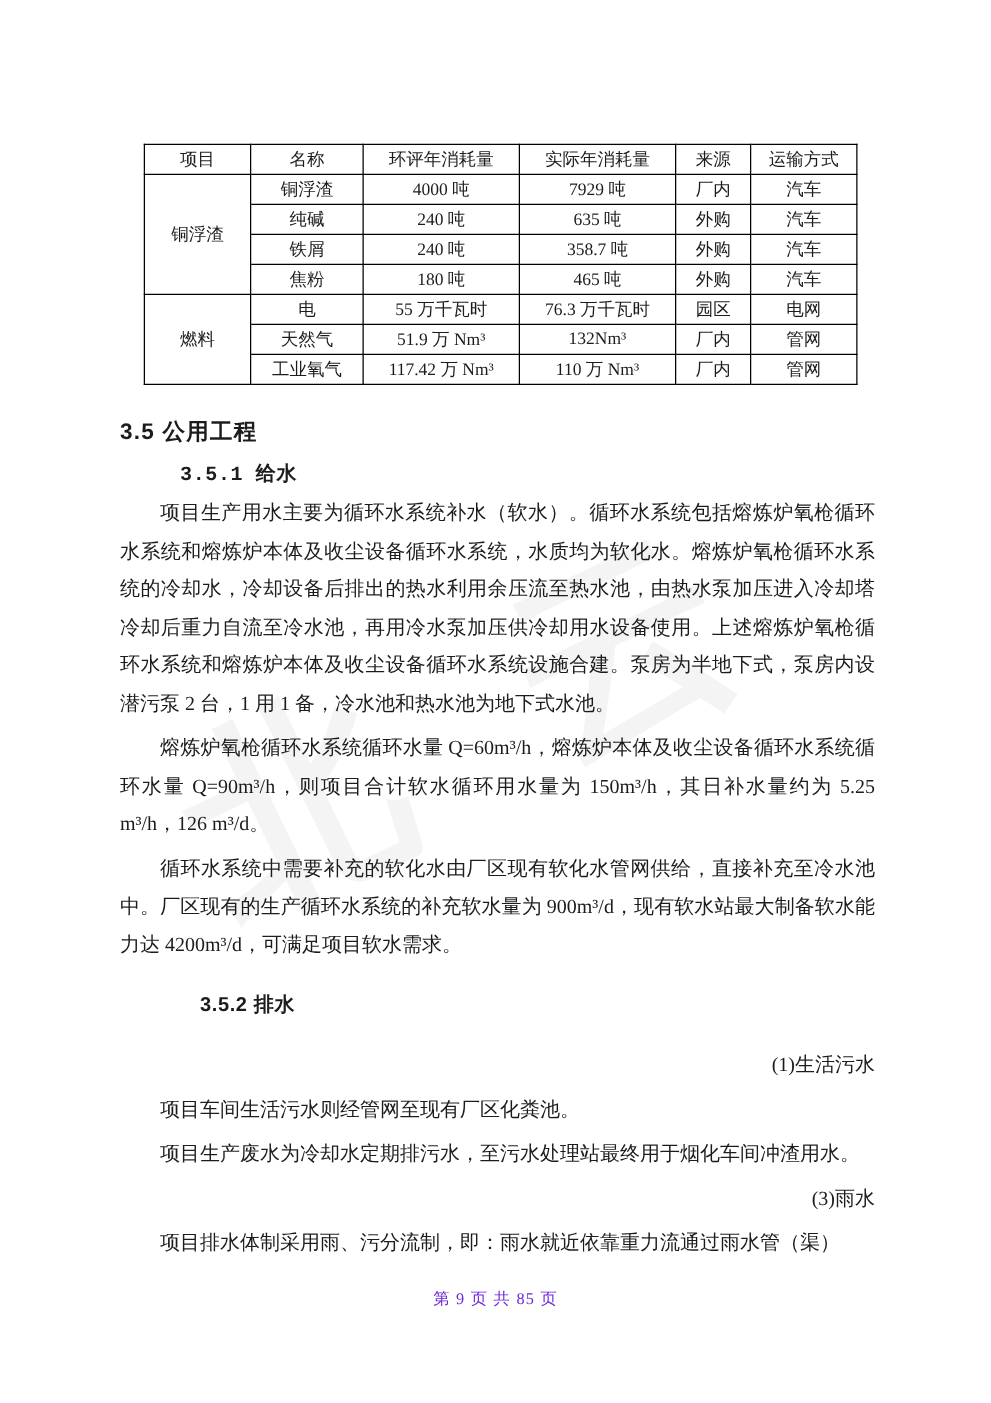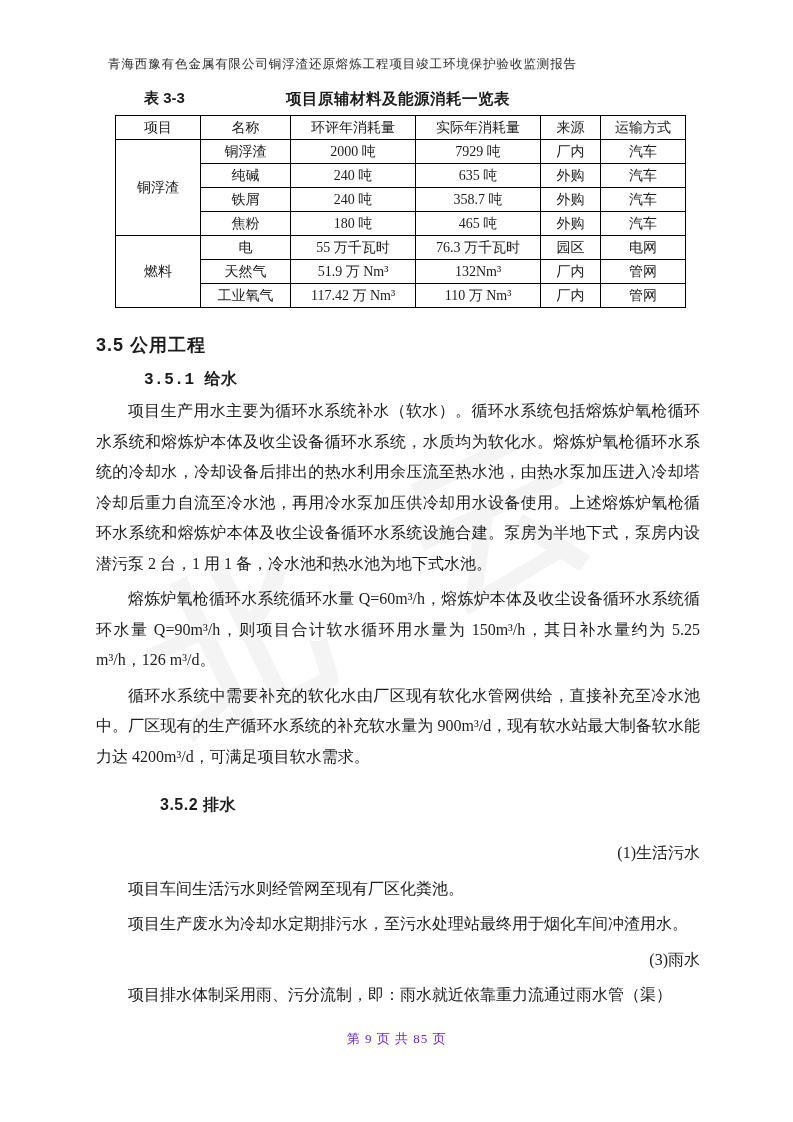--- a/index.html
+++ b/index.html
@@ -88,26 +88,21 @@
     text-align:center;font-size:13px;letter-spacing:1px;color:#6d28d9;
   }
 </style>
 </head>
 <body>
 
 <div class="page">
 
   <div class="watermark">北云</div>
 
-  <div class="doc-header">青海西豫有色金属有限公司铜浮渣还原熔炼工程项目竣工环境保护验收监测报告</div>
 
-  <div class="caption-row">
-    <span class="caption-label">表 3-3</span>
-    <span class="caption-title">项目原辅材料及能源消耗一览表</span>
-  </div>
 
   <table class="materials">
     <colgroup>
       <col class="c0">
         <col class="c1">
         <col class="c2">
         <col class="c3">
         <col class="c4">
         <col class="c5">
     </colgroup>
@@ -116,21 +111,21 @@
         <th>项目</th>
         <th>名称</th>
         <th>环评年消耗量</th>
         <th>实际年消耗量</th>
         <th>来源</th>
         <th>运输方式</th>
       </tr>
       <tr>
         <td rowspan="4">铜浮渣</td>
         <td>铜浮渣</td>
-        <td>2000 吨</td>
+        <td>4000 吨</td>
         <td>7929 吨</td>
         <td>厂内</td>
         <td>汽车</td>
       </tr>
       <tr>
         <td>纯碱</td>
         <td>240 吨</td>
         <td>635 吨</td>
         <td>外购</td>
         <td>汽车</td>

